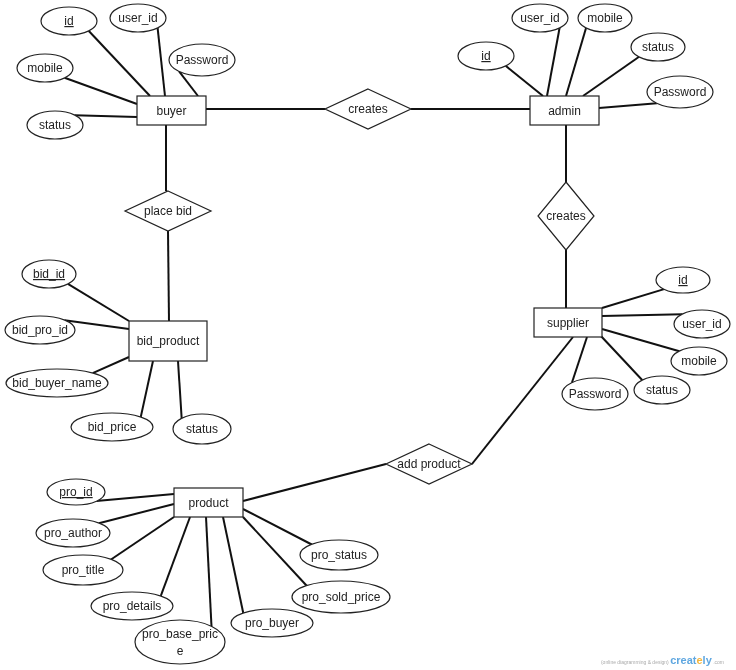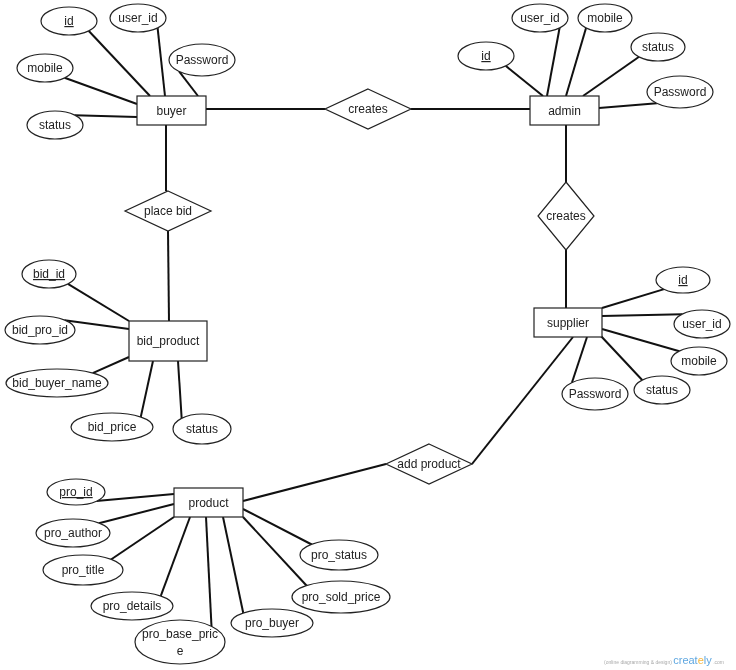--- a/index.html
+++ b/index.html
@@ -4,21 +4,21 @@
 <style>
   html, body { margin: 0; padding: 0; background: #ffffff; }
   body { width: 736px; height: 670px; overflow: hidden; position: relative; }
   #canvas { position: absolute; left: 0; top: 0; width: 736px; height: 670px; }
   svg text { font-family: "Liberation Sans", "DejaVu Sans", sans-serif; fill: #222; }
   .edge { stroke: #111; stroke-width: 2; }
   .entity rect { fill: #fff; stroke: #222; stroke-width: 1.2; }
   .attr ellipse { fill: #fff; stroke: #222; stroke-width: 1.2; }
   .rel polygon { fill: #fff; stroke: #222; stroke-width: 1.2; }
   .watermark { position: absolute; right: 12px; bottom: 4px; font-family: "Liberation Sans", sans-serif; font-size: 5px; color: #aaa; }
-  .watermark .brand { font-size: 11px; color: #5fa7e0; font-weight: normal; }
+  .watermark .brand { font-size: 11px; color: #5fa7e0; font-weight: bold; }
   .watermark .brand .y { color: #f4b640; }
 </style>
 </head>
 <body>
 
 <svg id="canvas" width="736" height="670" viewBox="0 0 736 670" xmlns="http://www.w3.org/2000/svg">
   <g id="edges">
       <line x1="206" y1="109" x2="325" y2="109" class="edge"></line>
       <line x1="411" y1="109" x2="530" y2="109" class="edge"></line>
       <line x1="166" y1="125" x2="166" y2="191" class="edge"></line>

